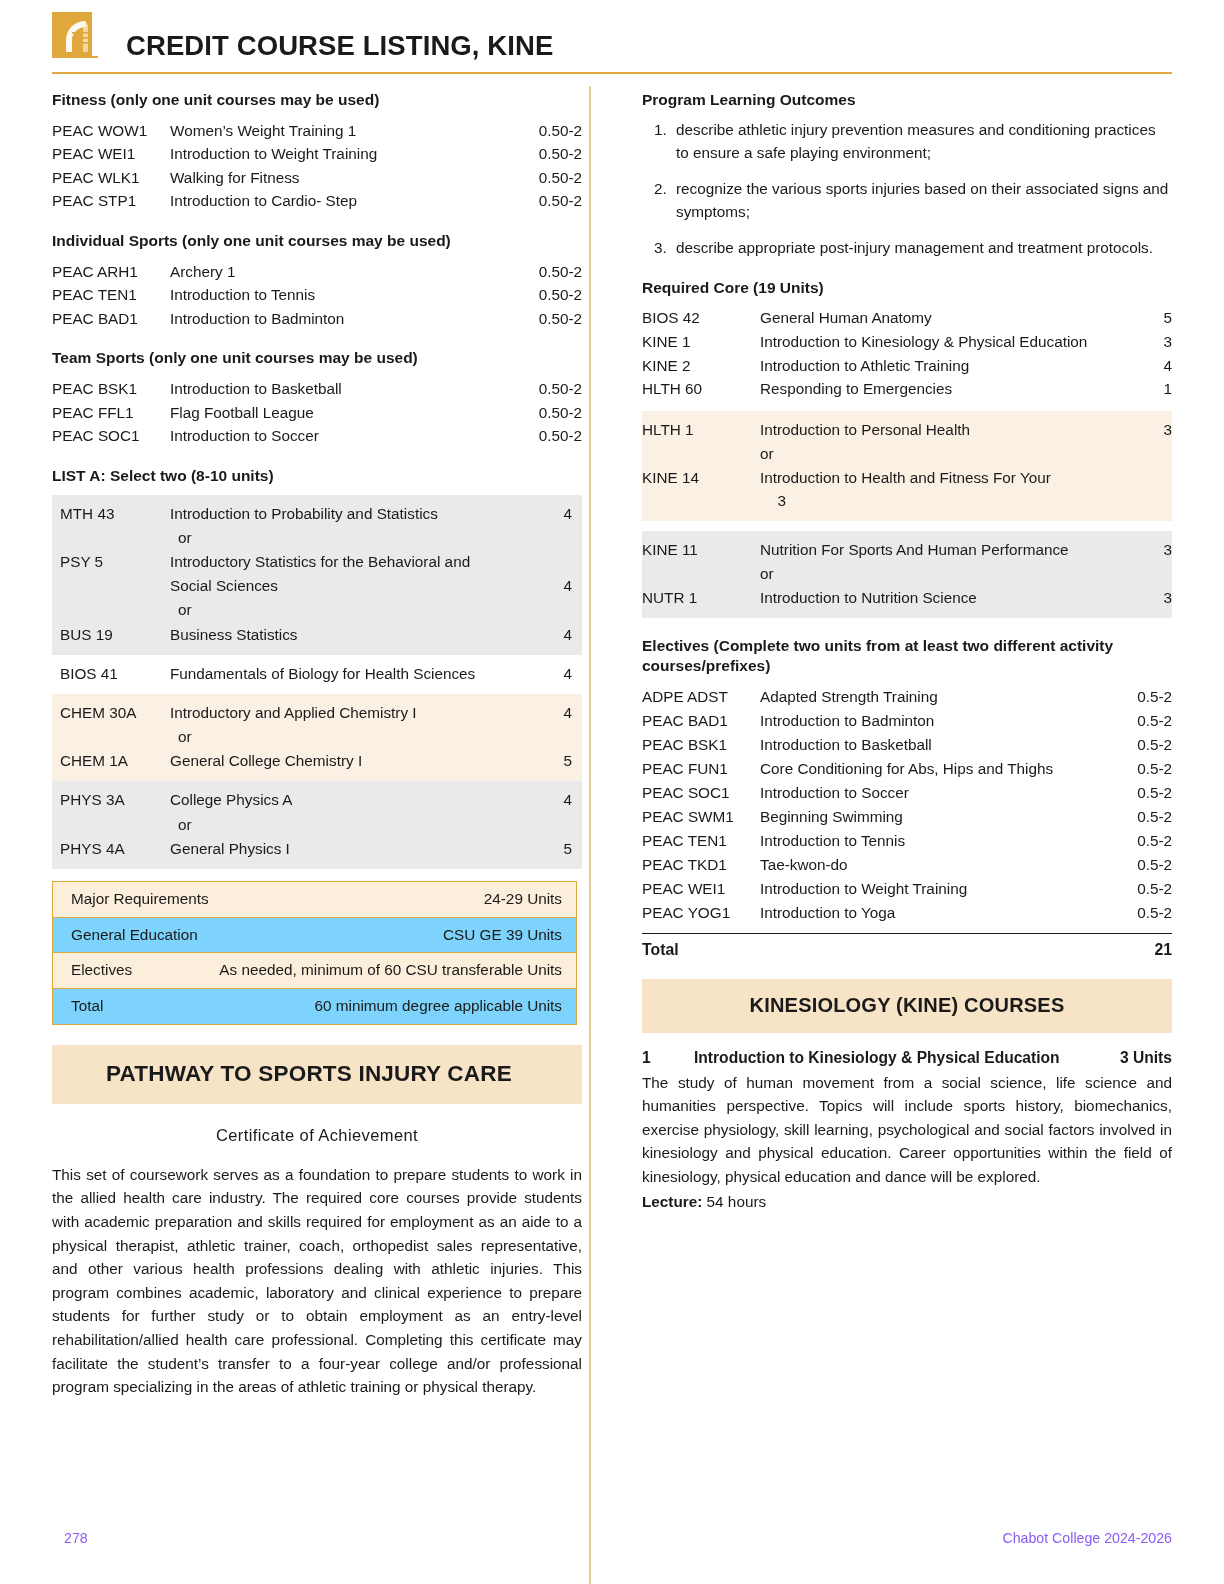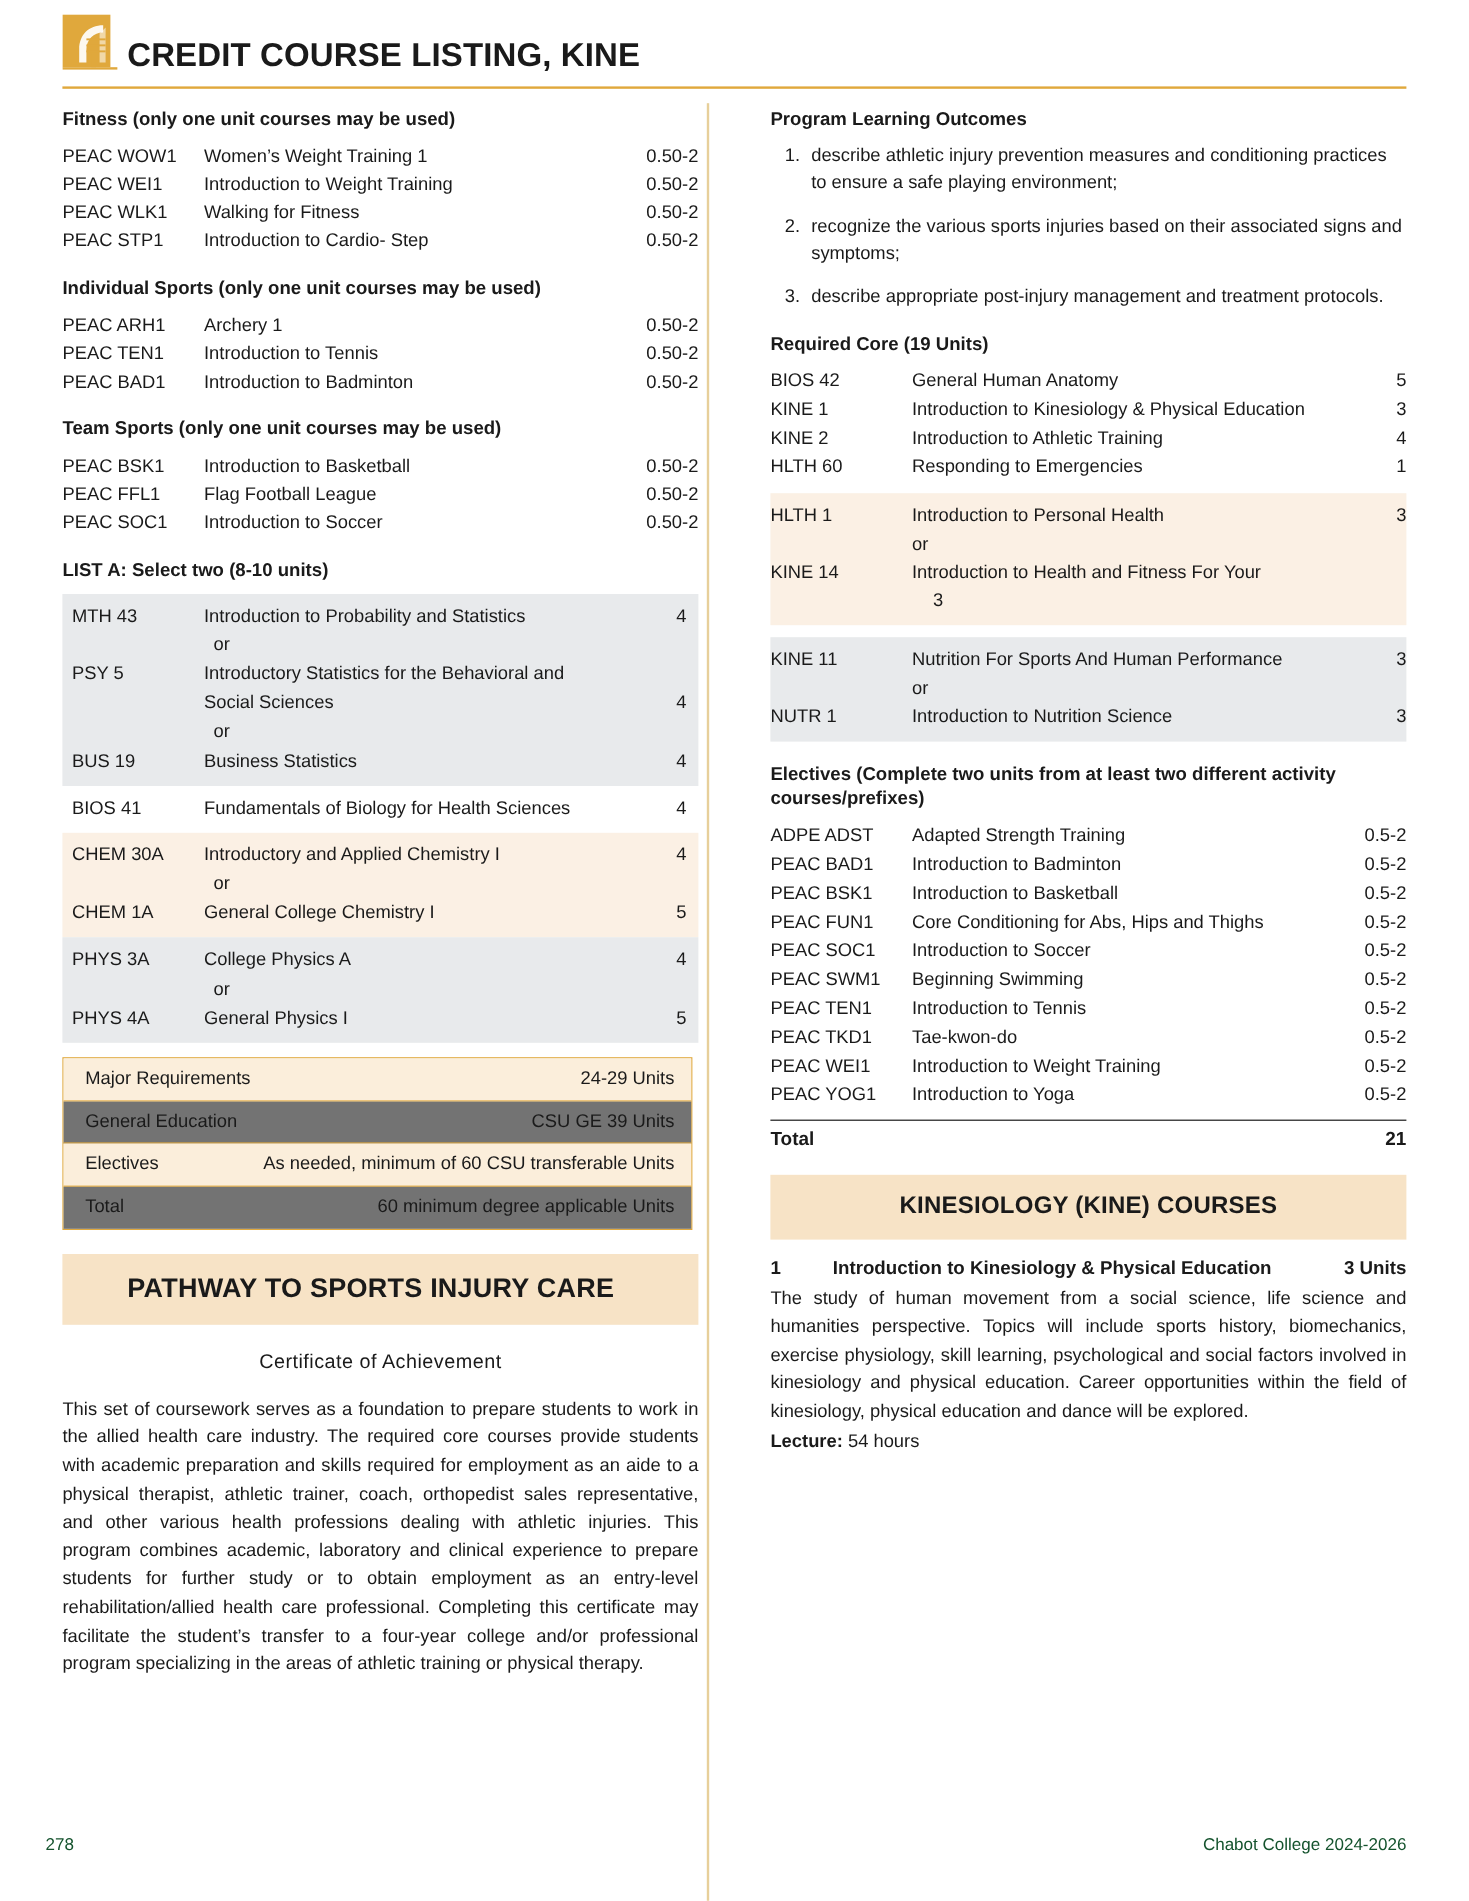--- a/index.html
+++ b/index.html
@@ -18,21 +18,21 @@
     position: relative;
     width: 1224px;
     height: 1584px;
     padding: 0 52px;
   }
 
   
   .header {
     display: flex;
     align-items: flex-end;
-    gap: 8px;
+    gap: 28px;
     padding-top: 42px;
     height: 62px;
   }
   .logo {
     width: 46px;
     height: 50px;
     position: relative;
     flex: 0 0 auto;
   }
   .logo svg { display: block; }
@@ -116,21 +116,21 @@
   }
   .summary .srow {
     display: flex;
     border-bottom: 1.6px solid #e0a83c;
     font-size: 15.3px;
     padding: 6px 14px 7px 18px;
     line-height: 1.42;
   }
   .summary .srow:last-child { border-bottom: none; }
   .summary .srow.peach { background: #fbeedb; }
-  .summary .srow.white { background: #737373; }
+  .summary .srow.white { background: #7dd3fc; }
   .summary .slabel { flex: 0 0 auto; }
   .summary .svalue { flex: 1 1 auto; text-align: right; }
   .summary .svalue .sub { display: block; }
 
   
   .banner {
     background: #f7e3c6;
     text-align: center;
     font-weight: bold;
     font-size: 22.5px;
@@ -226,27 +226,27 @@
     line-height: 1.545;
     text-align: justify;
     margin-top: 2px;
   }
   .course-meta { font-size: 15.3px; line-height: 1.5; margin-top: 2px; }
   .course-meta b { font-weight: bold; }
 
   
   .footer {
     position: absolute;
-    left: 38px;
+    left: 64px;
     right: 52px;
     bottom: 38px;
     display: flex;
     justify-content: space-between;
     font-size: 14.2px;
-    color: #14532d;
+    color: #8b5cf6;
   }
 </style>
 </head>
 <body>
 
 <div class="page">
 
   <div class="header">
     <div class="logo">
       <svg width="46" height="50" viewBox="0 0 46 50">

